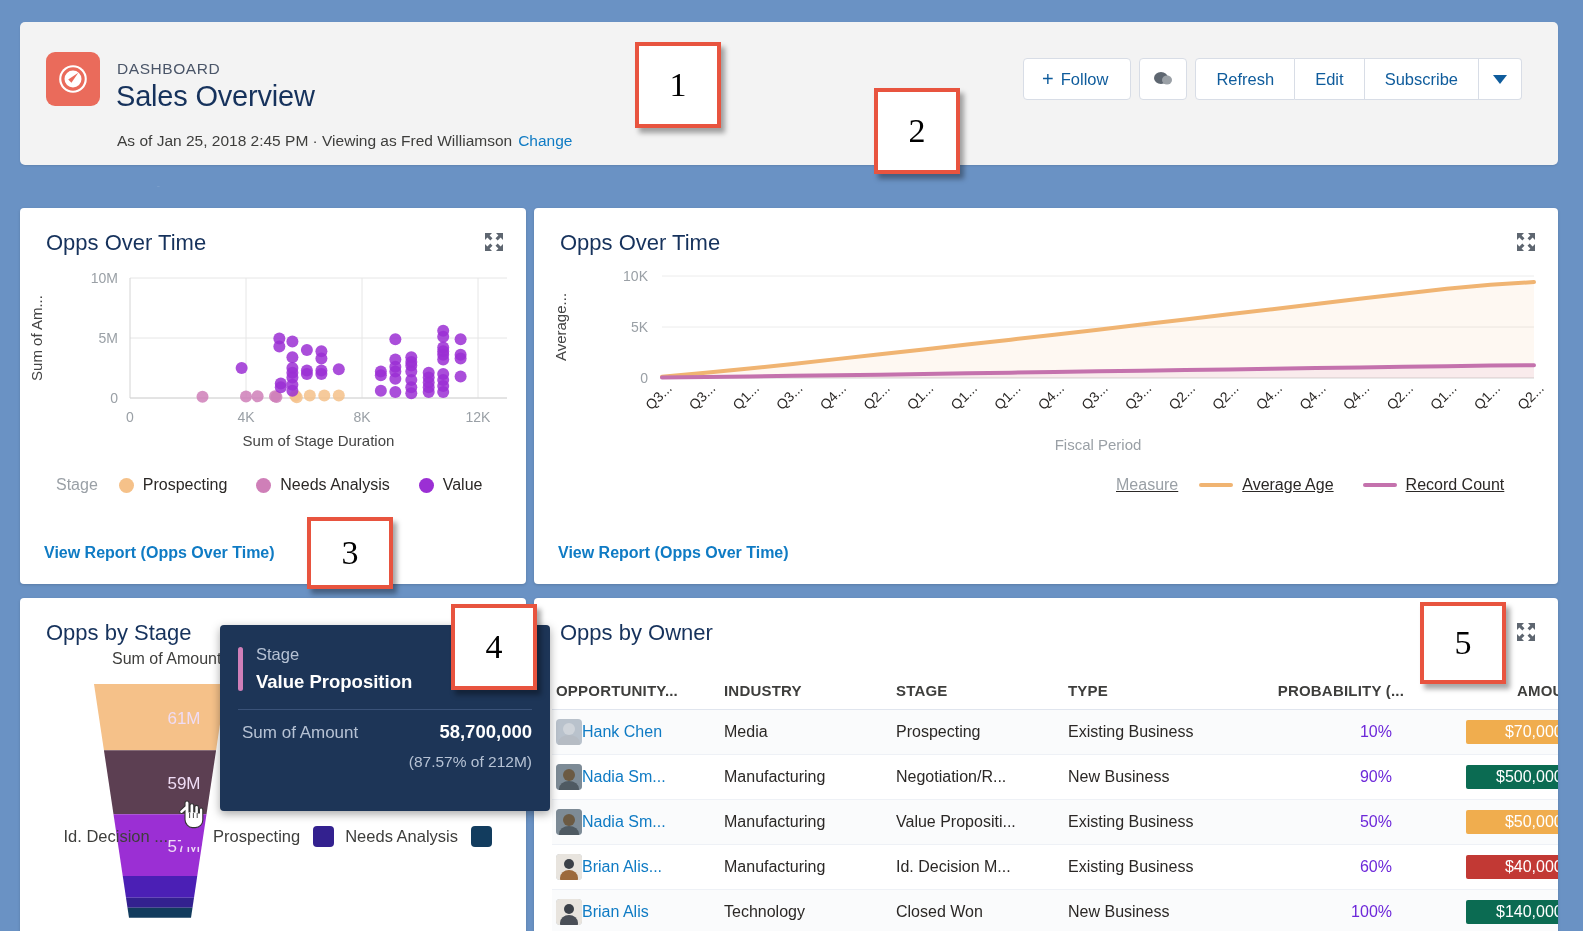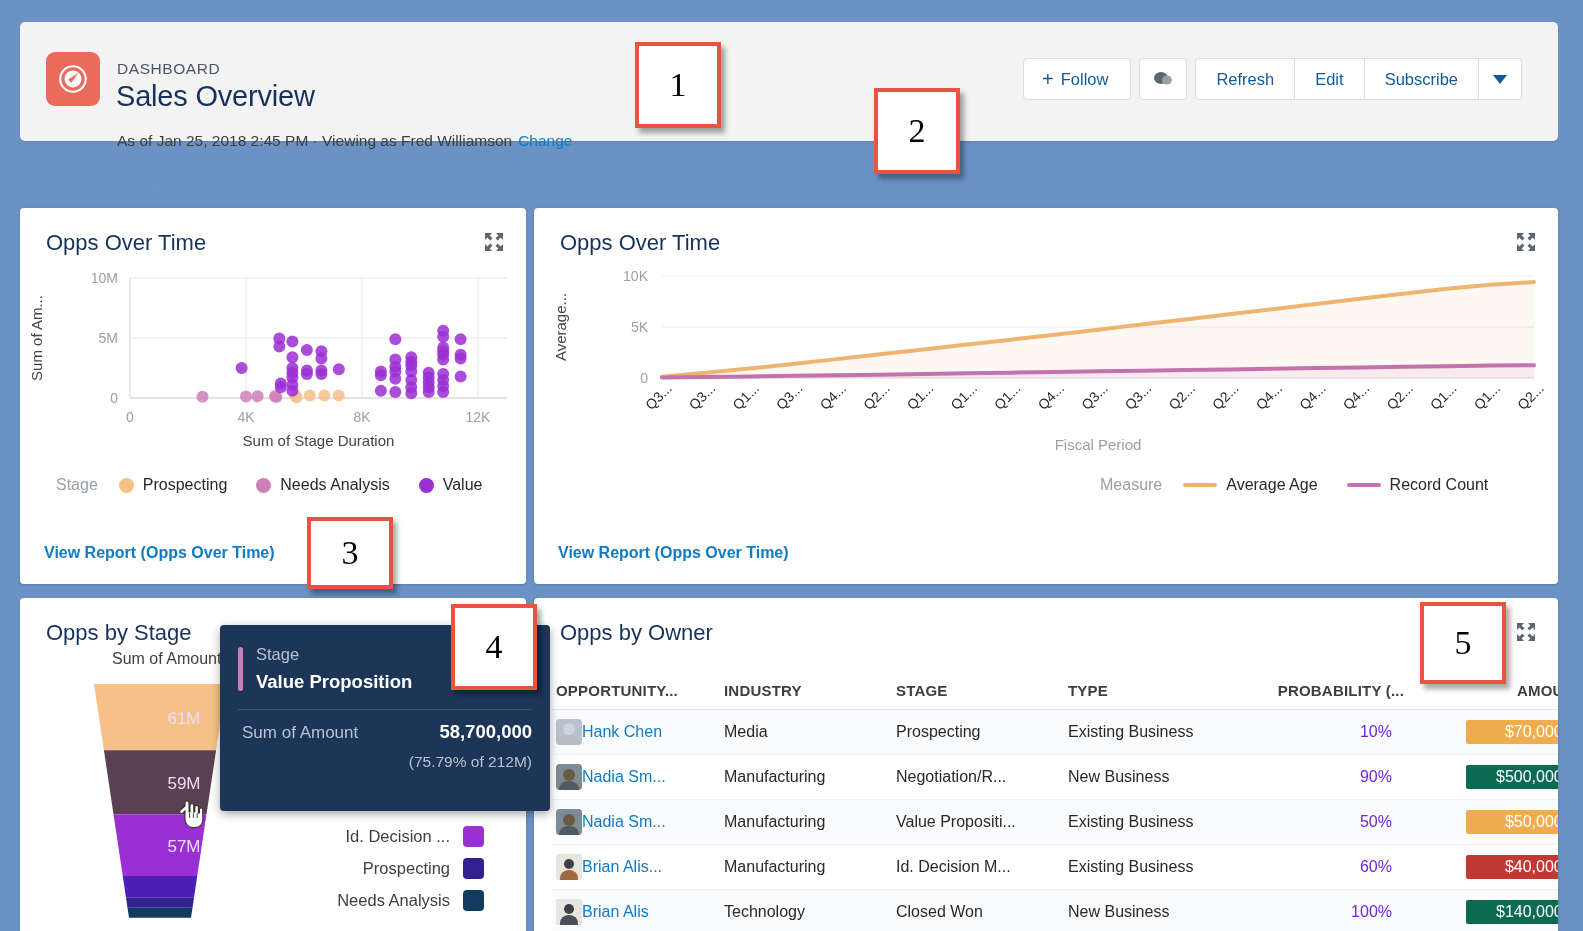--- a/index.html
+++ b/index.html
@@ -31,21 +31,21 @@
     left: 10px; top: 12px;
     width: 1558px; height: 915px;
     background: transparent;
     z-index: 2;
   }
 
   
   .dash-header {
     position: absolute;
     left: 10px; top: 10px;
-    width: 1538px; height: 119px;
+    width: 1538px; height: 143px;
     background: #f3f3f3;
     border-radius: 5px;
     box-shadow: 0 1px 2px rgba(0,0,0,.10);
   }
   .dash-logo {
     position: absolute; left: 26px; top: 30px;
     width: 54px; height: 54px;
     border-radius: 9px;
     background: #ea6b5b;
     display: flex; align-items: center; justify-content: center;
@@ -135,22 +135,22 @@
   .legend .dot { width: 15px; height: 15px; border-radius: 50%; display: inline-block; }
   .legend .line { width: 34px; height: 4px; border-radius: 2px; display: inline-block; }
   .legend .item { display: flex; align-items: center; gap: 9px; margin-right: 20px; }
 
   
   .funnel-axis-title {
     position: absolute; left: 92px; top: 52px;
     font-size: 16px; color: #3e3e3c;
   }
   .funnel-legend {
-    position: absolute; right: 42px; top: 228px;
-    display: flex; flex-direction: column; gap: 11px;
+    position: absolute; right: 34px; top: 228px;
+    display: flex; flex-direction: row; gap: 11px;
     align-items: flex-end;
   }
   .fl-row { display: flex; align-items: center; gap: 13px; font-size: 16.5px; color: #3e3e3c; }
   .fl-sw { width: 21px; height: 21px; border-radius: 4px; }
 
   
   .tooltip {
     position: absolute;
     left: 210px; top: 613px;
     width: 330px; height: 186px;
@@ -422,21 +422,21 @@
         <text x="738.4" y="140" text-anchor="middle" class="ax-lbl" transform="rotate(-45 738.4 140)" style="font-size:14px;fill:#2b2826">Q4...</text>
         <text x="782" y="140" text-anchor="middle" class="ax-lbl" transform="rotate(-45 782 140)" style="font-size:14px;fill:#2b2826">Q4...</text>
         <text x="825.6" y="140" text-anchor="middle" class="ax-lbl" transform="rotate(-45 825.6 140)" style="font-size:14px;fill:#2b2826">Q4...</text>
         <text x="869.1999999999999" y="140" text-anchor="middle" class="ax-lbl" transform="rotate(-45 869.1999999999999 140)" style="font-size:14px;fill:#2b2826">Q2...</text>
         <text x="912.8000000000001" y="140" text-anchor="middle" class="ax-lbl" transform="rotate(-45 912.8000000000001 140)" style="font-size:14px;fill:#2b2826">Q1...</text>
         <text x="956.4" y="140" text-anchor="middle" class="ax-lbl" transform="rotate(-45 956.4 140)" style="font-size:14px;fill:#2b2826">Q1...</text>
         <text x="1000" y="140" text-anchor="middle" class="ax-lbl" transform="rotate(-45 1000 140)" style="font-size:14px;fill:#2b2826">Q2...</text>
         <text x="32" y="67" text-anchor="middle" class="ax-title" transform="rotate(-90 32 67)">Average...</text>
         <text x="564" y="190" text-anchor="middle" class="ax-title-mut">Fiscal Period</text>
       </svg>
-    <div class="legend" id="line-legend" style="left:566px; top:268px;">
+    <div class="legend" id="line-legend" style="left:582px; top:268px;text-decoration:underline;">
         <span class="lk">Measure</span>
         <span class="item">
           <span class="line" style="background: rgb(240, 180, 114);"></span>
           <span>Average Age</span>
         </span>
         <span class="item">
           <span class="line" style="background: rgb(196, 114, 173);"></span>
           <span>Record Count</span>
         </span>
       </div>
@@ -595,21 +595,21 @@
     </div>
   </div>
 
   <div class="tooltip">
     <div class="tt-bar" style="background: rgb(207, 127, 184);"></div>
     <div class="tt-key">Stage</div>
     <div class="tt-val">Value Proposition</div>
     <div class="tt-sep"></div>
     <div class="tt-m-lbl">Sum of Amount</div>
     <div class="tt-m-val">58,700,000</div>
-    <div class="tt-pct">(75.79% of 212M)</div>
+    <div class="tt-pct">(87.57% of 212M)</div>
   </div>
 
   <svg class="cursor-hand" viewBox="0 0 26 30">
     <path d="M9 2c1.1 0 2 .9 2 2v9h1V6.5c0-1 .9-1.8 1.9-1.8s1.9.8 1.9 1.8V13h1V8.2c0-1 .8-1.8 1.8-1.8s1.8.8 1.8 1.8V14h1v-3.3c0-1 .8-1.7 1.7-1.7s1.7.8 1.7 1.7V21c0 4.4-3.3 7.6-7.5 7.6h-3C10.6 28.6 7 25 7 20.5V12l-2.4 2.1c-.8.7-2 .6-2.6-.2-.6-.8-.5-1.9.3-2.6L7 7V4c0-1.1.9-2 2-2z" fill="#fff" stroke="#333" stroke-width="1.1"></path>
     <g stroke="#333" stroke-width=".9">
       <line x1="11.6" y1="14" x2="11.6" y2="19"></line>
       <line x1="15.4" y1="14" x2="15.4" y2="19"></line>
       <line x1="19.2" y1="14" x2="19.2" y2="19"></line>
     </g>
   </svg>

